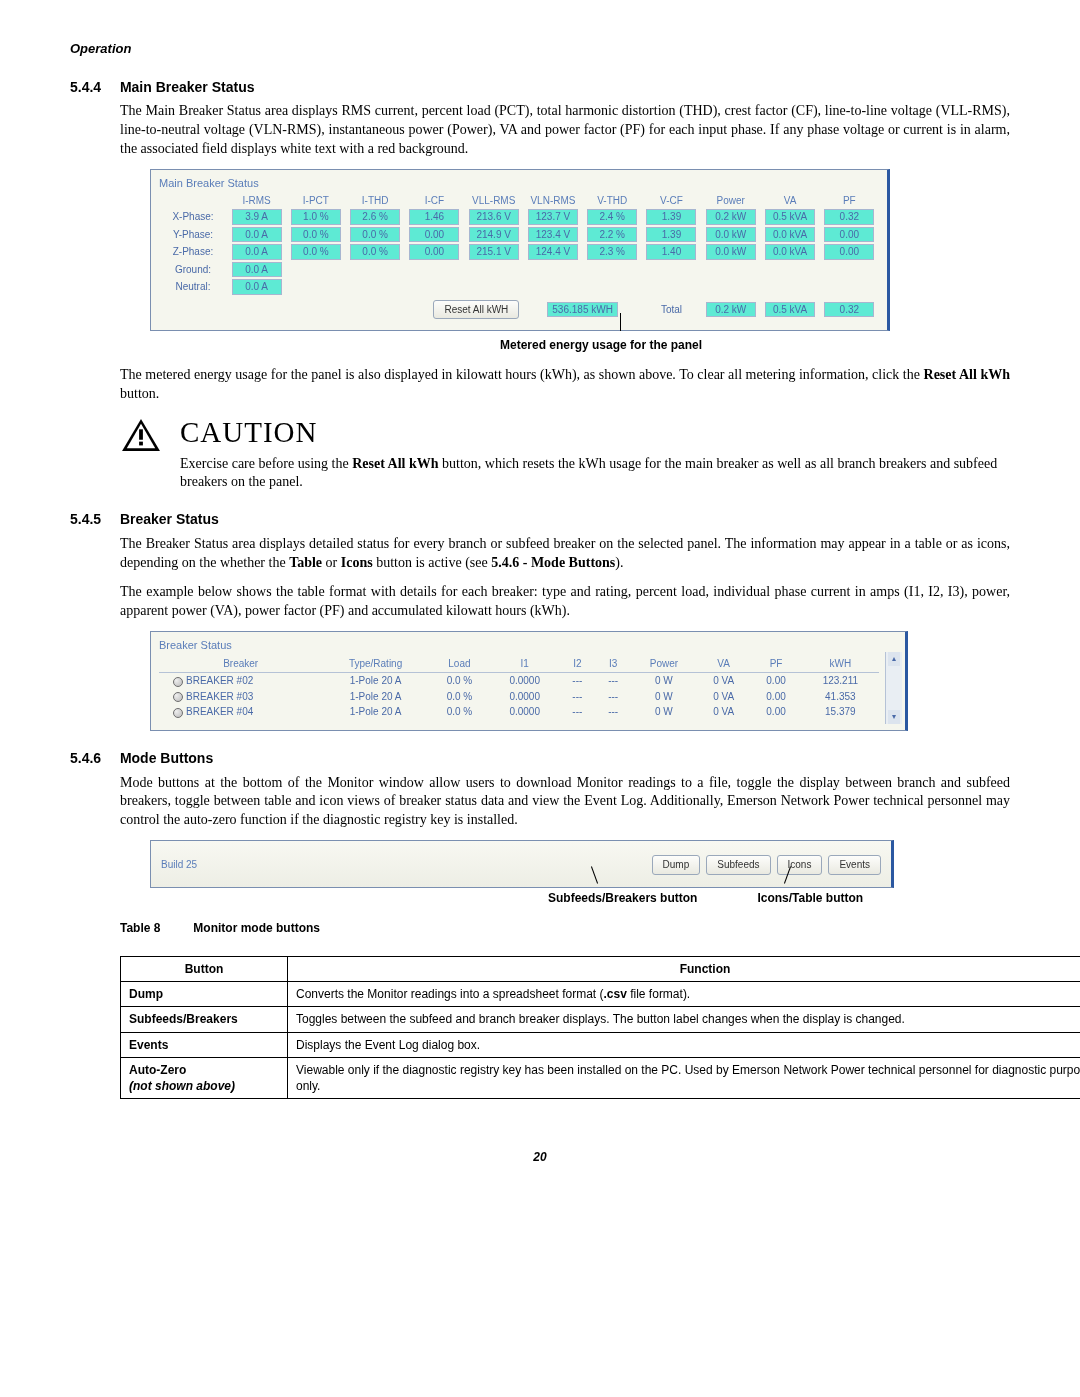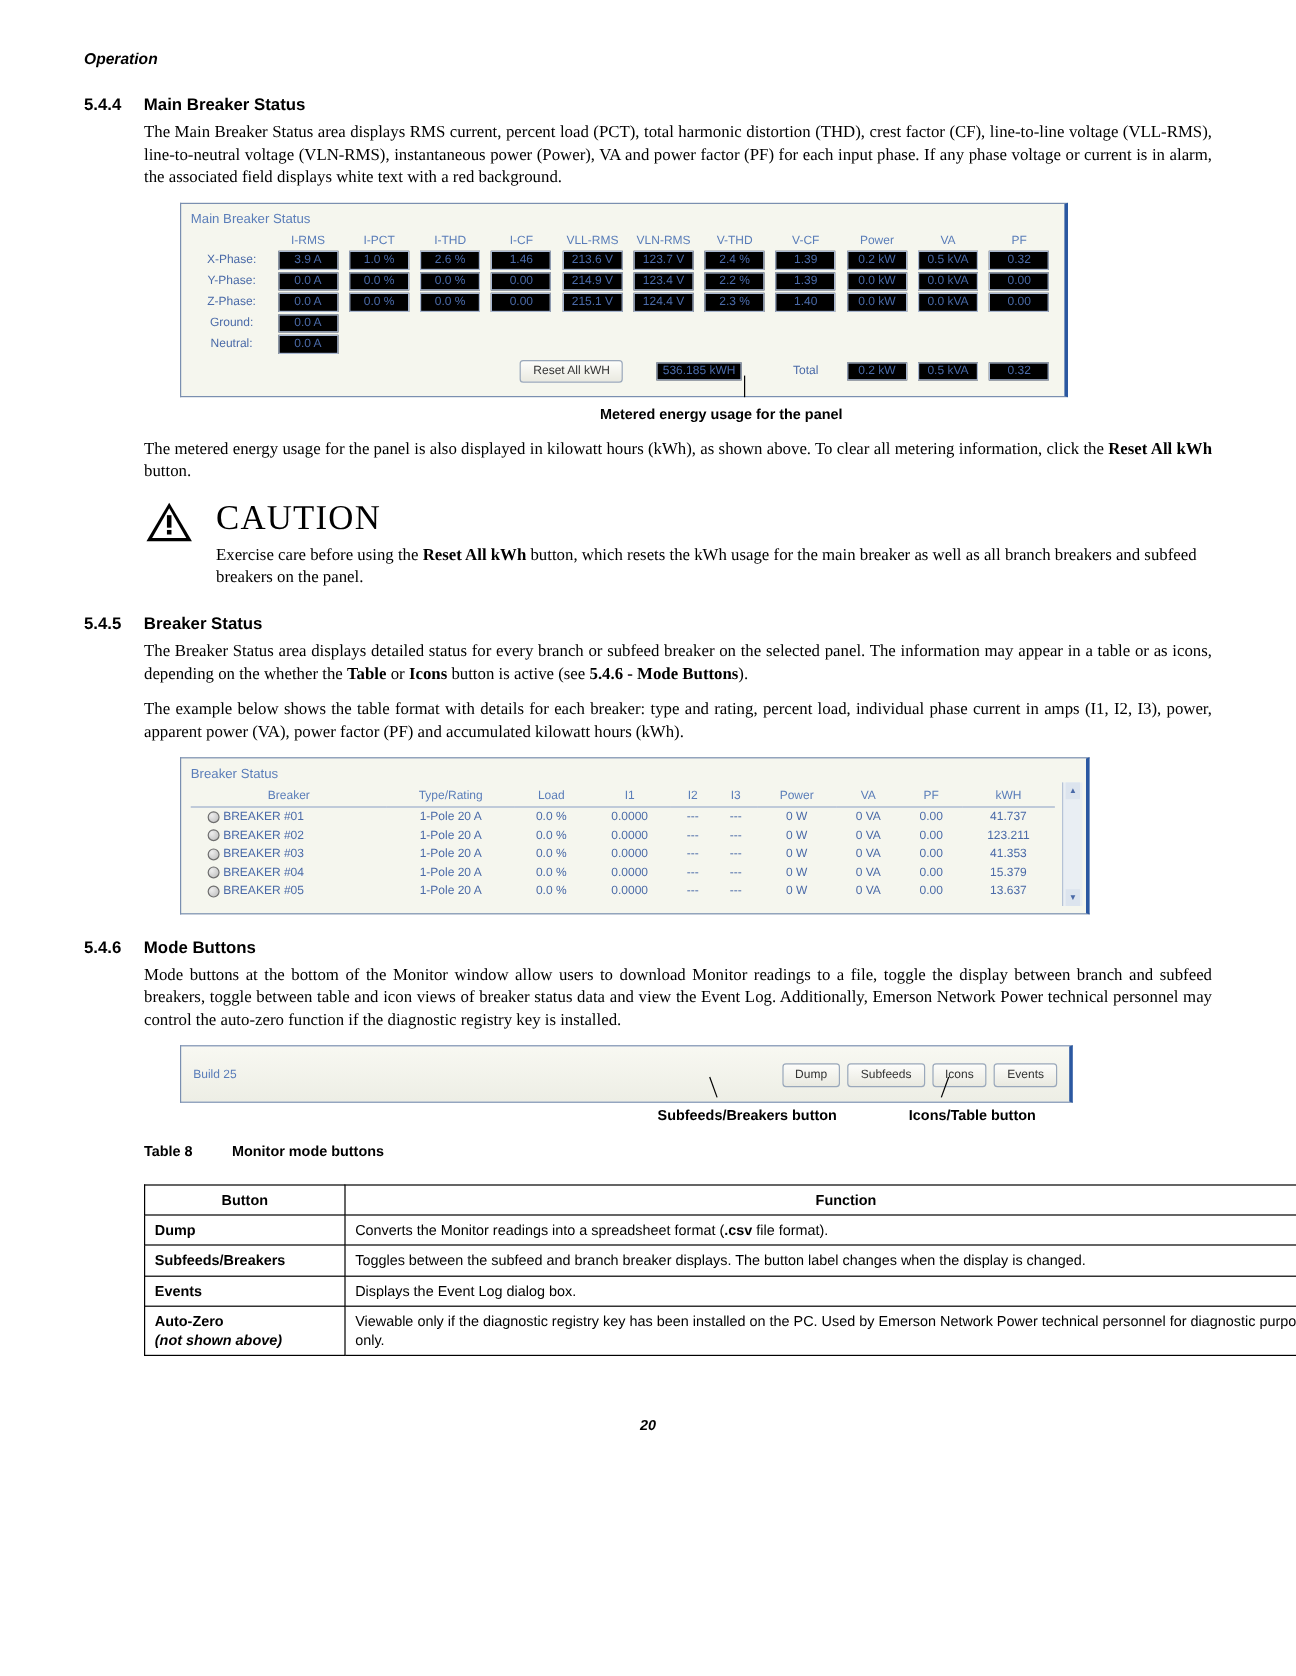--- a/index.html
+++ b/index.html
@@ -61,21 +61,21 @@
     color: #4a6aa8;
     font-size: 10px;
   }
   .mbs-table th { color: #5a7db9; }
   .mbs-row-label {
     text-align: right;
     width: 60px;
   }
   .val-box {
     display: inline-block;
-    background: #000000;
+    background: #5eead4;
     border: 1px solid #a7b6d0;
     padding: 0 4px;
     min-width: 40px;
     font-size: 10px;
   }
   .btn {
     display: inline-block;
     background: linear-gradient(#fdfdfb,#e9e9e0);
     border: 1px solid #9aa8bb;
     border-radius: 3px;
@@ -382,32 +382,20 @@
           <th>I2</th>
           <th>I3</th>
           <th>Power</th>
           <th>VA</th>
           <th>PF</th>
           <th>kWH</th>
         </tr>
       </thead>
     <tbody id="bs-body">
         <tr>
-          <td class="bname"><span class="bs-dot"></span>BREAKER #01</td>
-          <td>1-Pole 20 A</td>
-          <td>0.0 %</td>
-          <td>0.0000</td>
-          <td>---</td>
-          <td>---</td>
-          <td>0 W</td>
-          <td>0 VA</td>
-          <td>0.00</td>
-          <td>41.737</td>
-        </tr>
-        <tr>
           <td class="bname"><span class="bs-dot"></span>BREAKER #02</td>
           <td>1-Pole 20 A</td>
           <td>0.0 %</td>
           <td>0.0000</td>
           <td>---</td>
           <td>---</td>
           <td>0 W</td>
           <td>0 VA</td>
           <td>0.00</td>
           <td>123.211</td>
@@ -428,32 +416,20 @@
           <td class="bname"><span class="bs-dot"></span>BREAKER #04</td>
           <td>1-Pole 20 A</td>
           <td>0.0 %</td>
           <td>0.0000</td>
           <td>---</td>
           <td>---</td>
           <td>0 W</td>
           <td>0 VA</td>
           <td>0.00</td>
           <td>15.379</td>
-        </tr>
-        <tr>
-          <td class="bname"><span class="bs-dot"></span>BREAKER #05</td>
-          <td>1-Pole 20 A</td>
-          <td>0.0 %</td>
-          <td>0.0000</td>
-          <td>---</td>
-          <td>---</td>
-          <td>0 W</td>
-          <td>0 VA</td>
-          <td>0.00</td>
-          <td>13.637</td>
         </tr>
       </tbody>
   </table>
   <div class="bs-scroll">
     <div class="up">▴</div>
     <div class="down">▾</div>
   </div>
 </div>
 
 <div class="section-heading">

